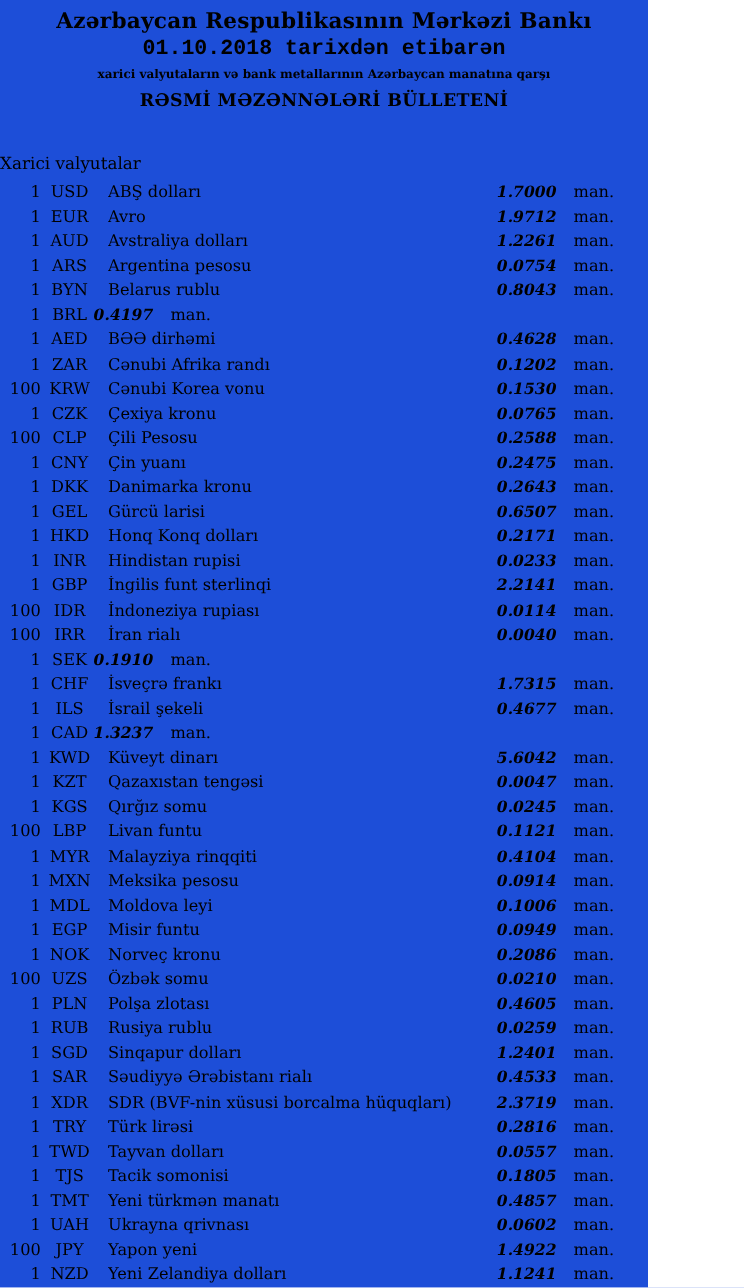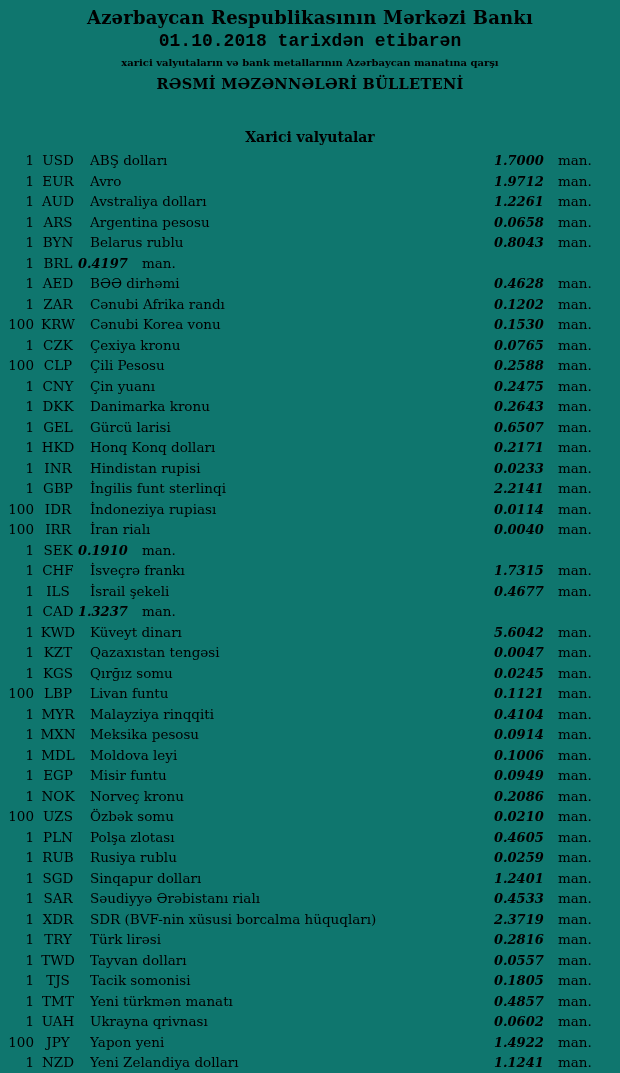--- a/index.html
+++ b/index.html
@@ -3,24 +3,24 @@
 <meta charset="utf-8">
 <style>
   html, body {
     margin: 0;
     padding: 0;
     background: #ffffff;
     color: #000000;
     font-family: "DejaVu Serif", "Liberation Serif", serif;
   }
   .page {
-    width: 620px;
+    width: 540px;
     height: 1073px;
     overflow: hidden;
-    background: #0f766e;
+    background: #1d4ed8;
     box-sizing: border-box;
   }
   .header {
     text-align: center;
     padding-top: 6px;
   }
   .bank-title {
     font-size: 18px;
     font-weight: bold;
     line-height: 24px;
@@ -38,23 +38,22 @@
     font-weight: bold;
     line-height: 21px;
   }
   .bulletin-title {
     font-size: 14.5px;
     font-weight: bold;
     line-height: 22px;
     letter-spacing: 0.3px;
   }
   .section-title {
-    text-align: center;
     font-size: 14px;
-    font-weight: bold;
+    font-weight: normal;
     line-height: 20px;
     margin-top: 32px;
   }
   .rates-table {
     margin-top: 5px;
   }
   .row {
     display: flex;
     align-items: baseline;
     height: 20.5px;
@@ -128,21 +127,21 @@
     <span class="code">AUD</span>
     <span class="name">Avstraliya dolları</span>
     <span class="rate">1.2261</span>
     <span class="unit">man.</span>
   </div>
 
   <div class="row">
     <span class="qty">1</span>
     <span class="code">ARS</span>
     <span class="name">Argentina pesosu</span>
-    <span class="rate">0.0658</span>
+    <span class="rate">0.0754</span>
     <span class="unit">man.</span>
   </div>
 
   <div class="row">
     <span class="qty">1</span>
     <span class="code">BYN</span>
     <span class="name">Belarus rublu</span>
     <span class="rate">0.8043</span>
     <span class="unit">man.</span>
   </div>

